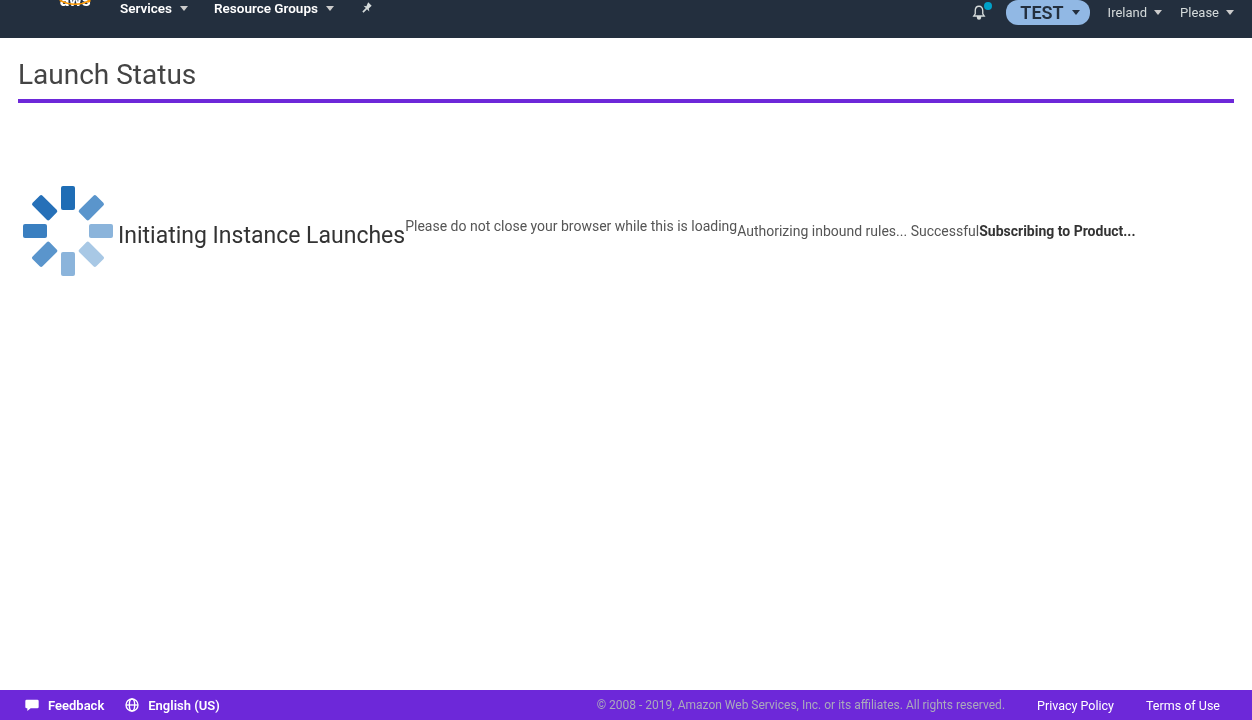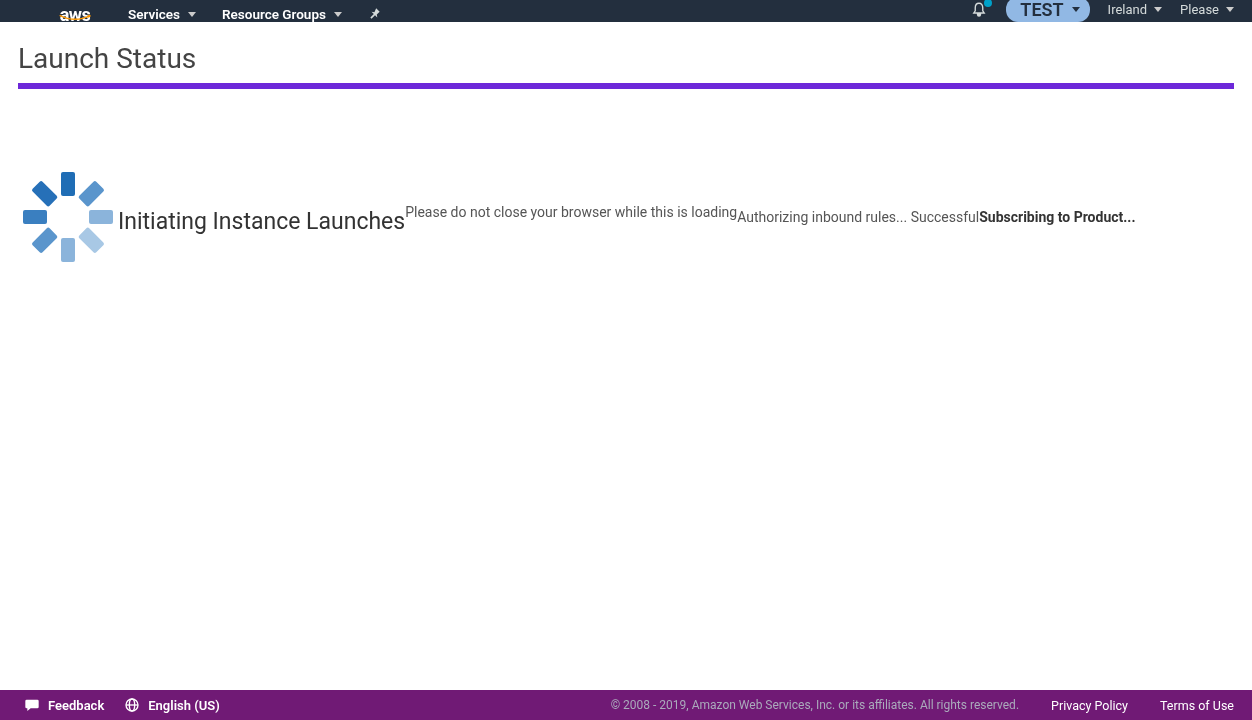--- a/index.html
+++ b/index.html
@@ -9,28 +9,27 @@
       width: 1252px;
       height: 720px;
       display: flex;
       flex-direction: column;
       overflow: hidden;
     }
 
     
     .top-nav {
       background: #232f3e;
-      height: 22px;
+      height: 38px;
       display: flex;
-      align-items: flex-end;
+      align-items: flex-start;
       padding: 0 18px 0 58px;
       color: #fff;
       font-size: 14px;
       flex-shrink: 0;
-      gap: 8px;
     }
     .logo-wrap { display:flex; flex-direction:column; align-items:center; line-height:0; margin-right:28px; }
     .logo-text { font-weight:700; font-size:18px; letter-spacing:-0.5px; color:#fff; }
     .logo-smile { width:34px; height:8px; margin-top:-1px; }
     .nav-left { display:flex; align-items:center; gap:26px; }
     .nav-item { display:flex; align-items:center; gap:8px; cursor:pointer; font-weight:600; font-size:13.5px; }
     .caret-down { width:0; height:0; border-left:4px solid transparent; border-right:4px solid transparent; border-top:5px solid #ccc; }
     .nav-right { margin-left:auto; display:flex; align-items:center; gap:18px; }
     .bell-wrap { position:relative; display:flex; align-items:center; cursor:pointer; }
     .bell-dot { position:absolute; top:-2px; right:-4px; width:8px; height:8px; border-radius:50%; background:#00a1c9; }
@@ -55,21 +54,21 @@
       padding: 20px 18px 0 18px;
       display:flex;
       flex-direction:column;
       overflow:hidden;
     }
     .page-title {
       font-size:28px;
       font-weight:400;
       color:#444;
       padding-bottom:8px;
-      border-bottom:6px solid #6d28d9;
+      border-bottom:4px solid #6d28d9;
     }
     .status-area {
       margin-top: 78px;
       display:flex;
       flex-direction:row;
       align-items:center;
       color:#444;
     }
     .spinner {
       width:100px; height:100px;
@@ -77,25 +76,25 @@
       animation: spin 1.4s linear infinite;
     }
     @keyframes spin { from{transform:rotate(0)} to{transform:rotate(360deg)} }
     .status-heading { font-size:23px; font-weight:400; color:#333; margin-bottom:4px; }
     .status-sub { font-size:14px; color:#555; margin-bottom:22px; }
     .step-line { font-size:14px; color:#555; margin-bottom:12px; }
     .step-line.bold { font-weight:700; color:#333; }
 
     
     .footer {
-      background:#701a75;
+      background:#6d28d9;
       height:30px;
       display:flex;
       align-items:center;
-      padding:0 18px 0 24px;
+      padding:0 32px 0 24px;
       color:#fff;
       font-size:13px;
       flex-shrink:0;
     }
     .footer-left { display:flex; align-items:center; gap:20px; }
     .footer-item { display:flex; align-items:center; gap:8px; cursor:pointer; font-weight:600; }
     .footer-right { margin-left:auto; display:flex; align-items:center; gap:32px; }
     .copyright { color:#aab; font-size:12px; font-weight:400; }
     .footer-link { color:#fff; font-size:12.5px; cursor:pointer; }
   </style>

